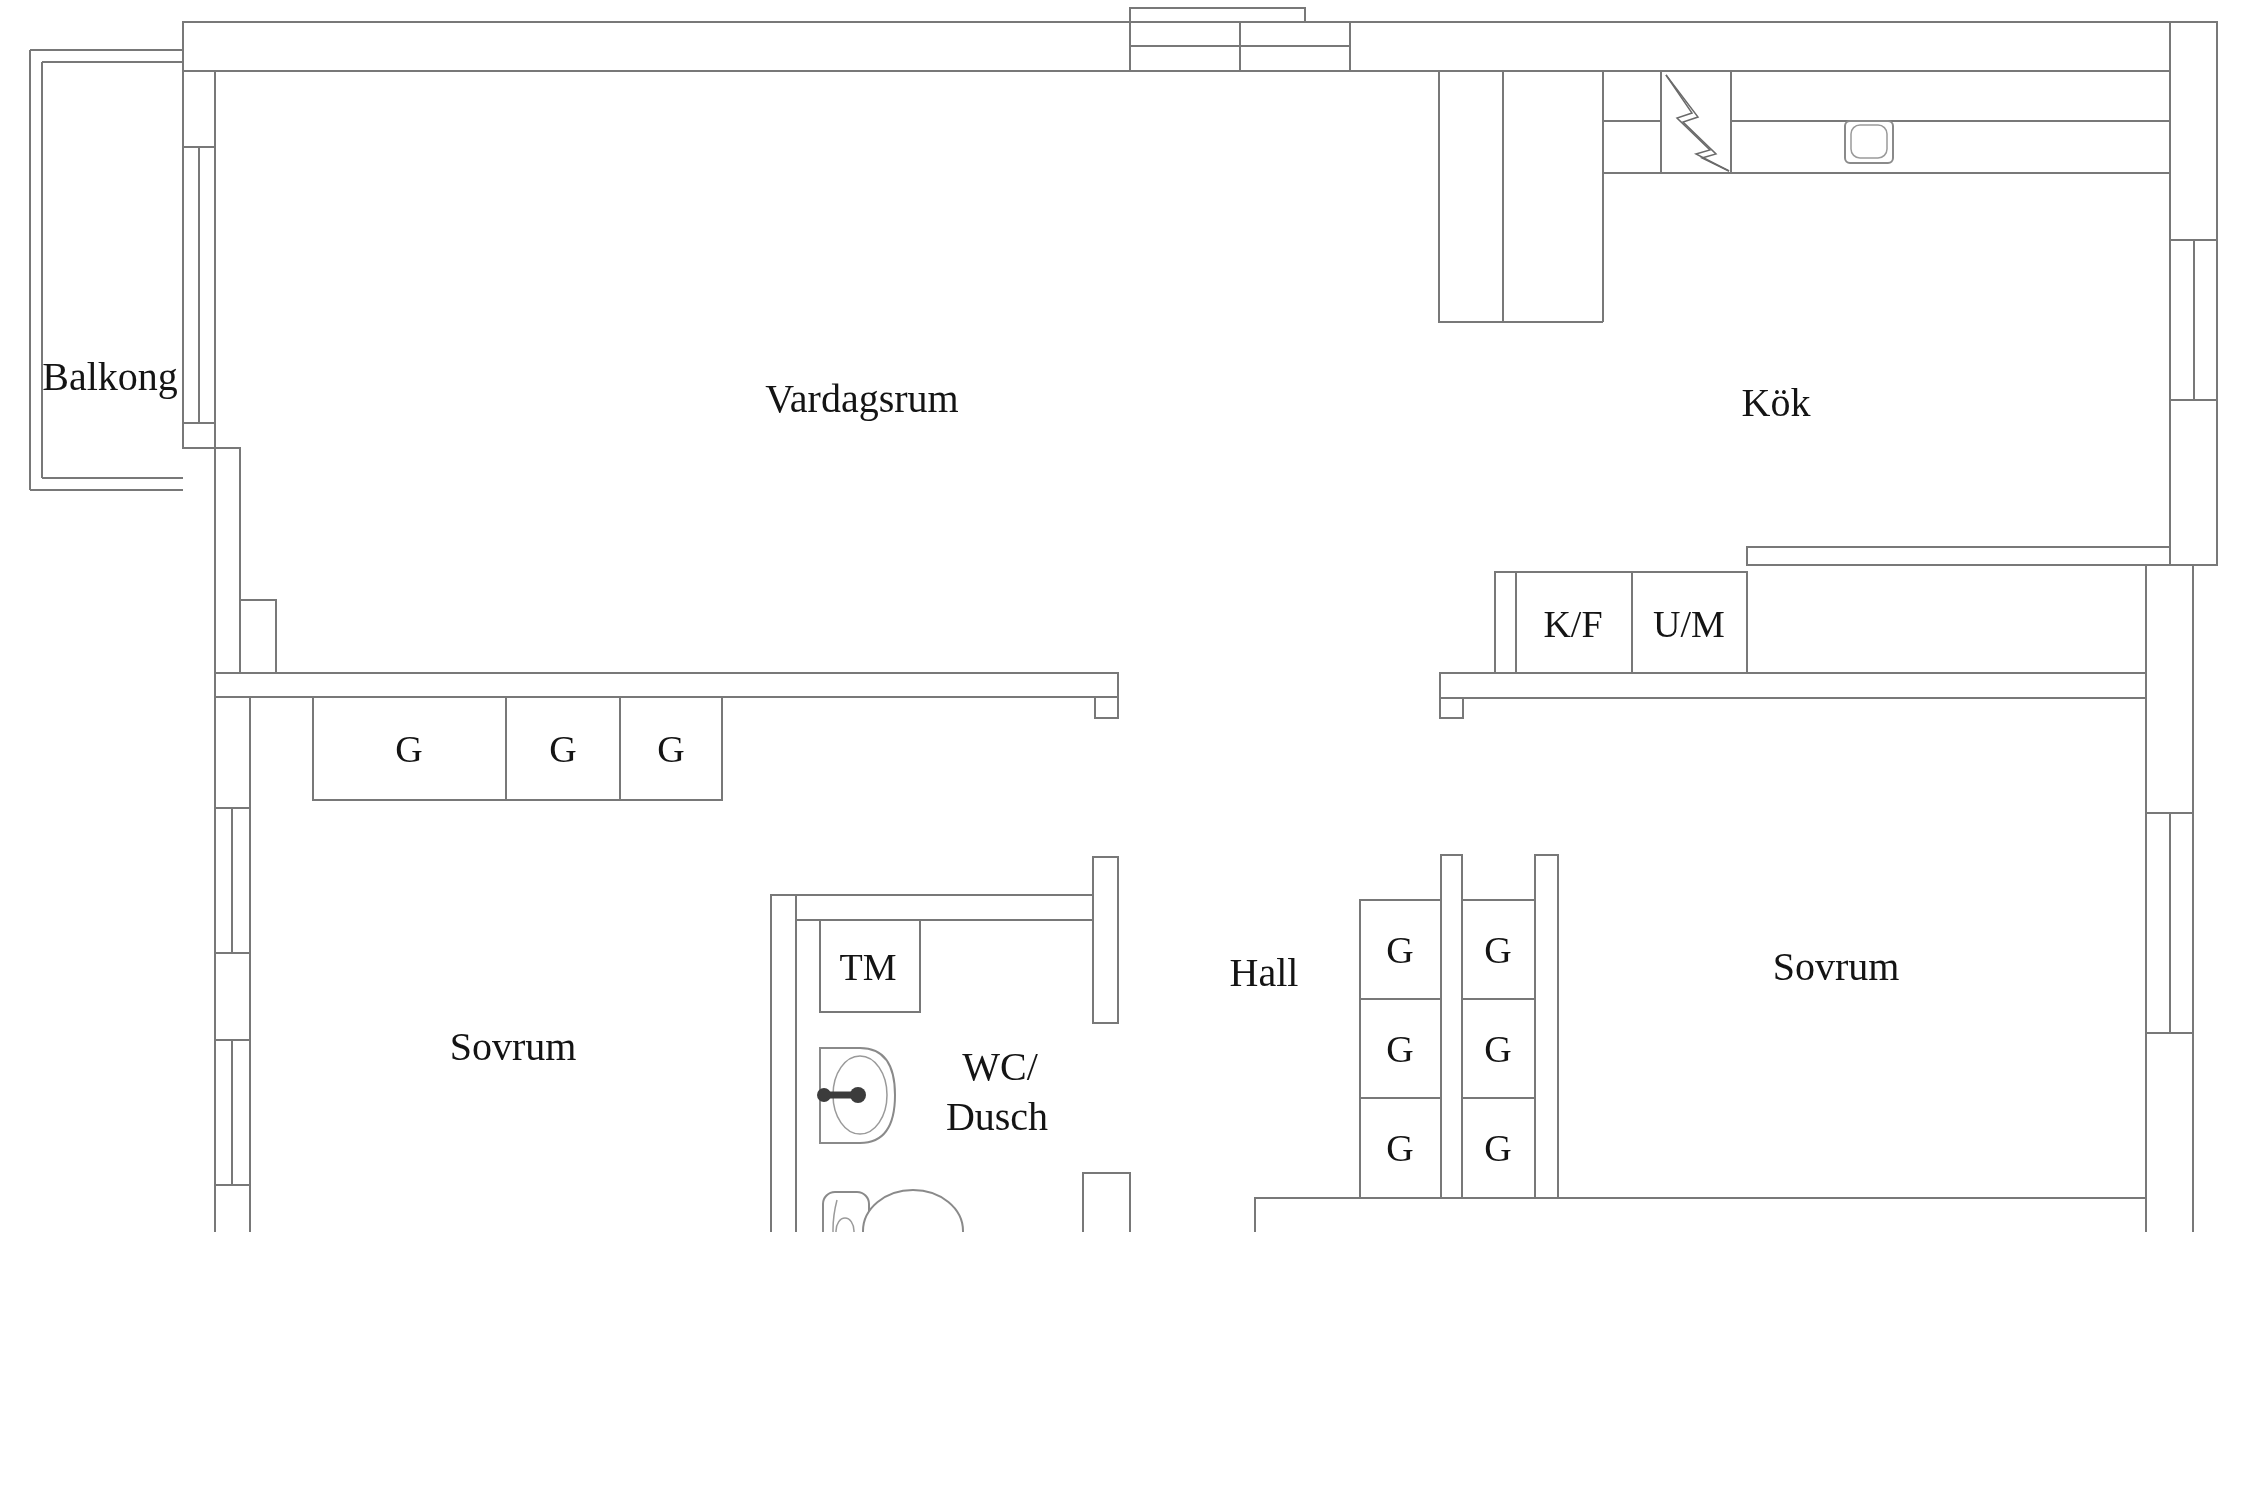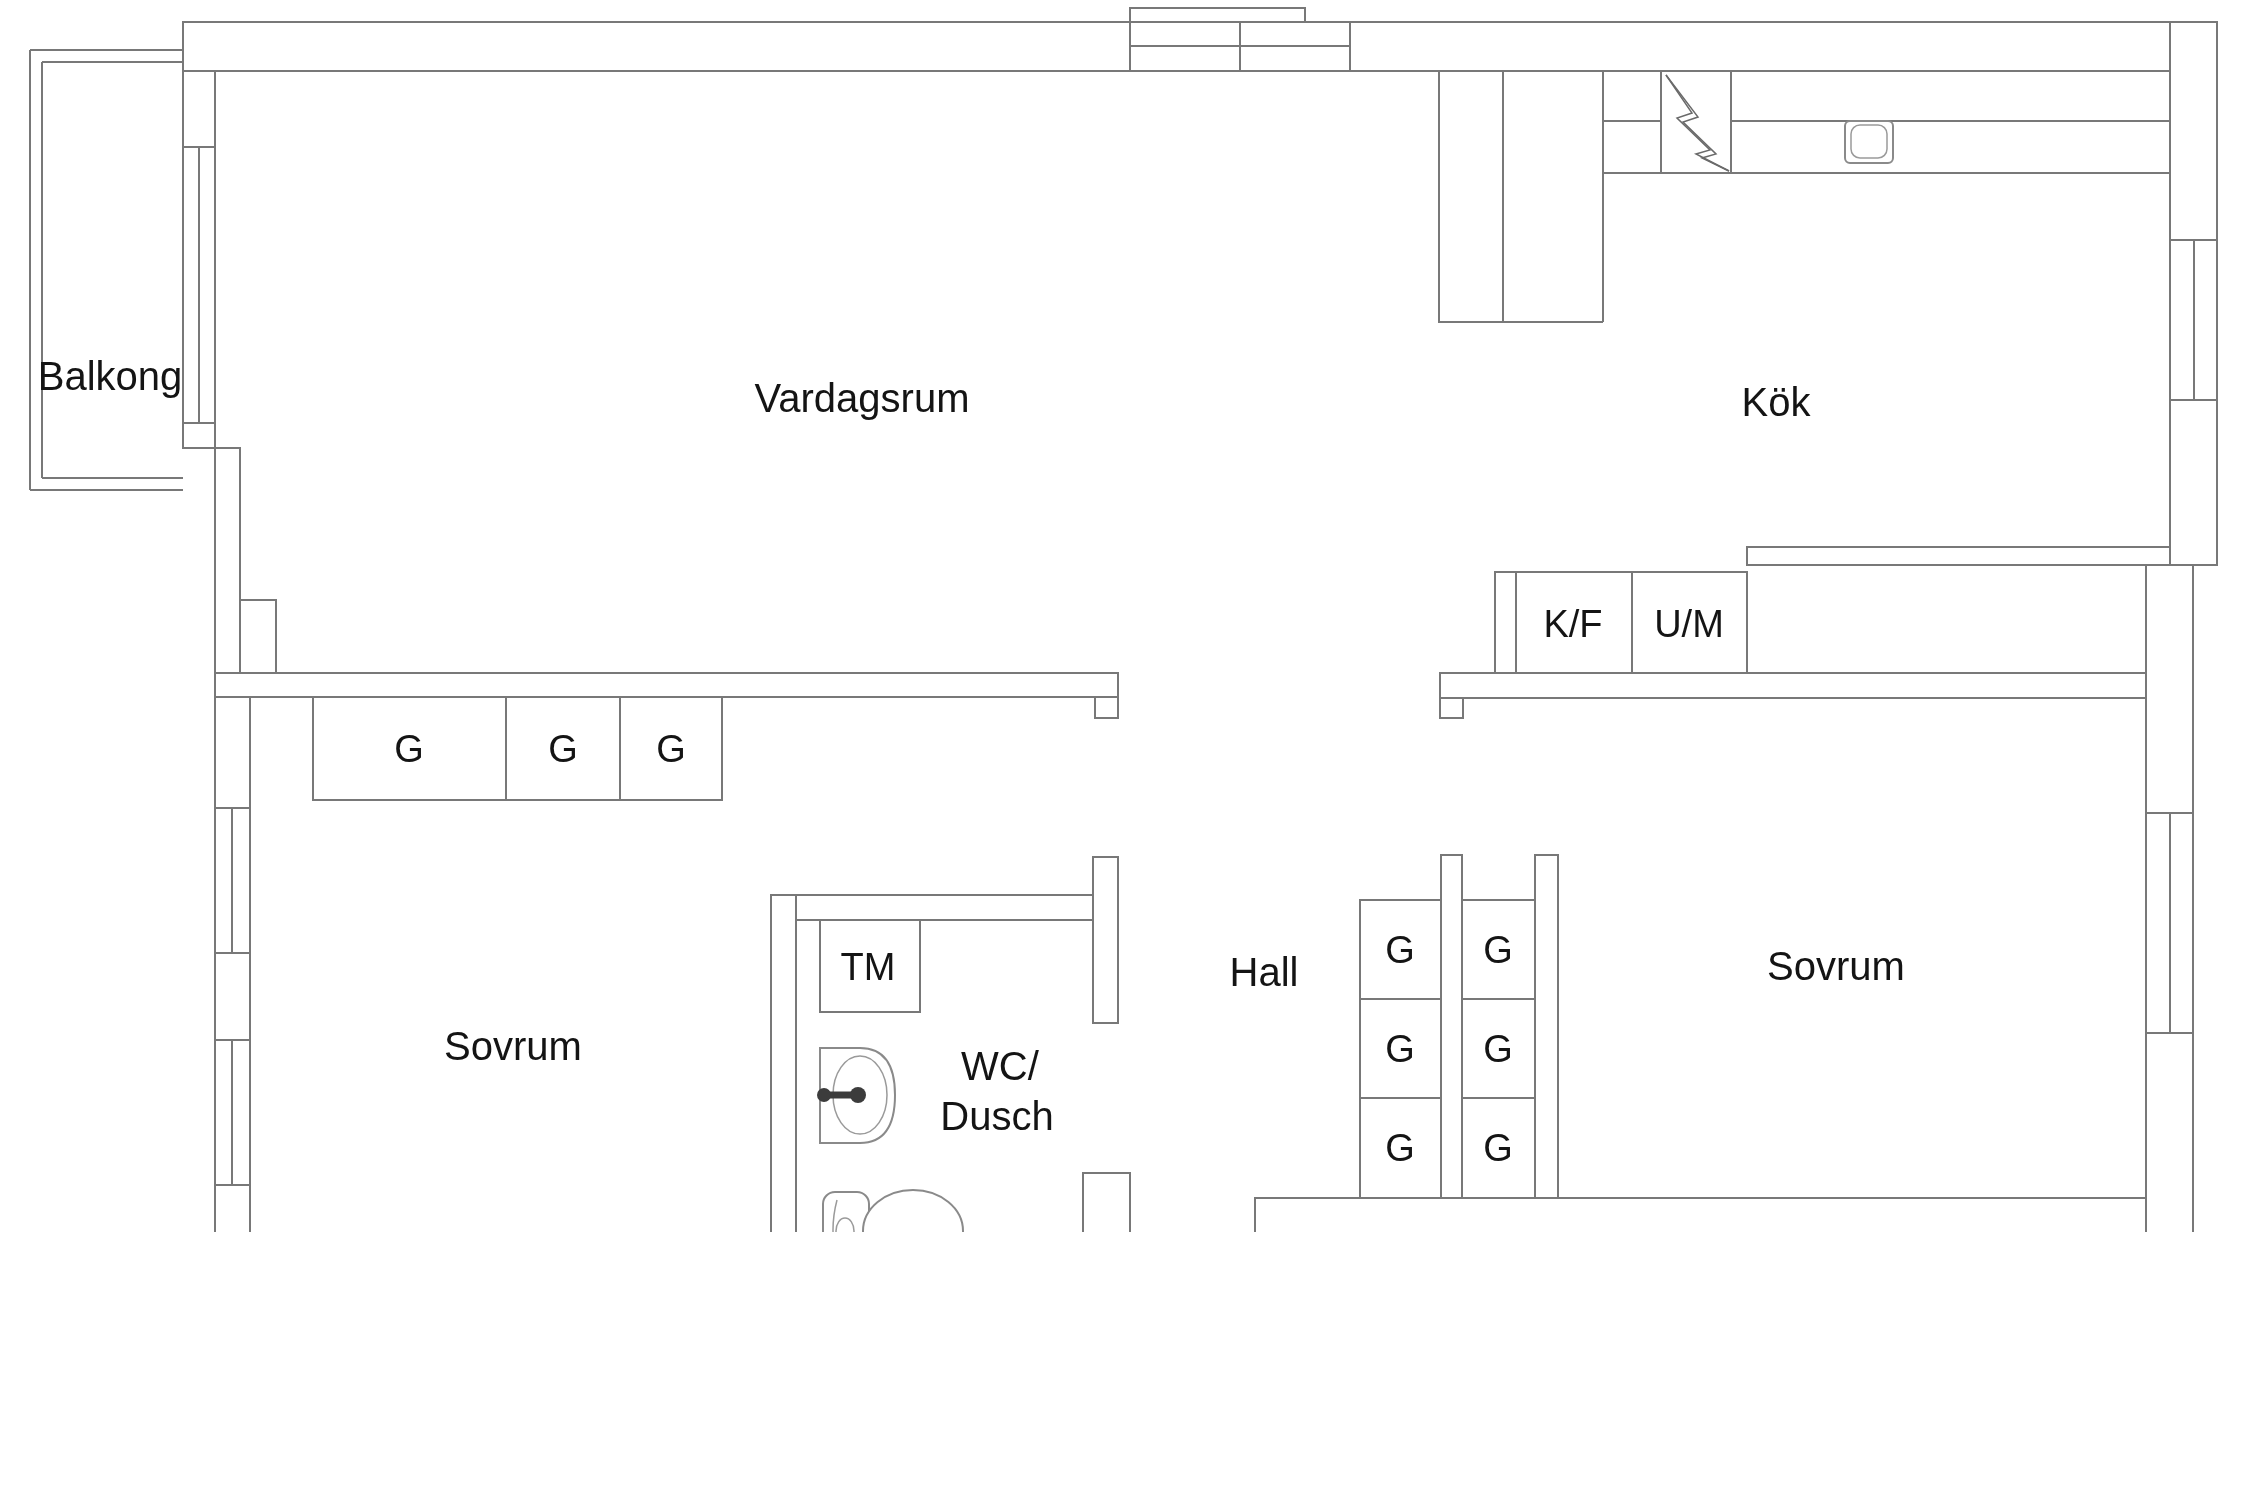--- a/index.html
+++ b/index.html
@@ -1,17 +1,17 @@
 <!DOCTYPE html>
 <html><head>
 <meta charset="utf-8">
 <style>
   html,body{margin:0;padding:0;background:#ffffff;}
   .plan-canvas{position:relative;width:2250px;height:1232px;background:#ffffff;overflow:hidden;
-    font-family:Liberation Sans, sans-serif;}
+    font-family:Liberation Serif, serif;}
   svg{position:absolute;left:0;top:0;}
   .wall{fill:#ffffff;stroke:#787878;stroke-width:2;}
   .thin{fill:none;stroke:#787878;stroke-width:2;}
   .fixture{fill:#ffffff;stroke:#8a8a8a;stroke-width:2;}
   .fixture-dark{fill:#ffffff;stroke:#4a4a4a;stroke-width:2.5;}
   .detail{fill:none;stroke:#9a9a9a;stroke-width:1.5;}
   .room-label{font-size:40px;fill:#141414;text-anchor:middle;}
   .small-label{font-size:38px;fill:#141414;text-anchor:middle;}
 </style>
 </head>

